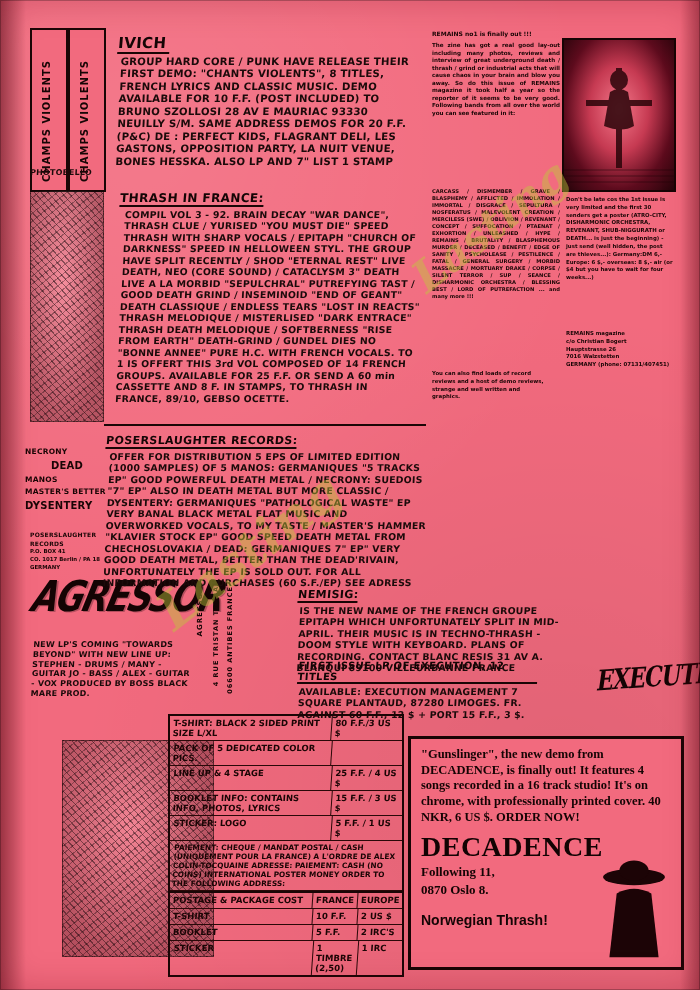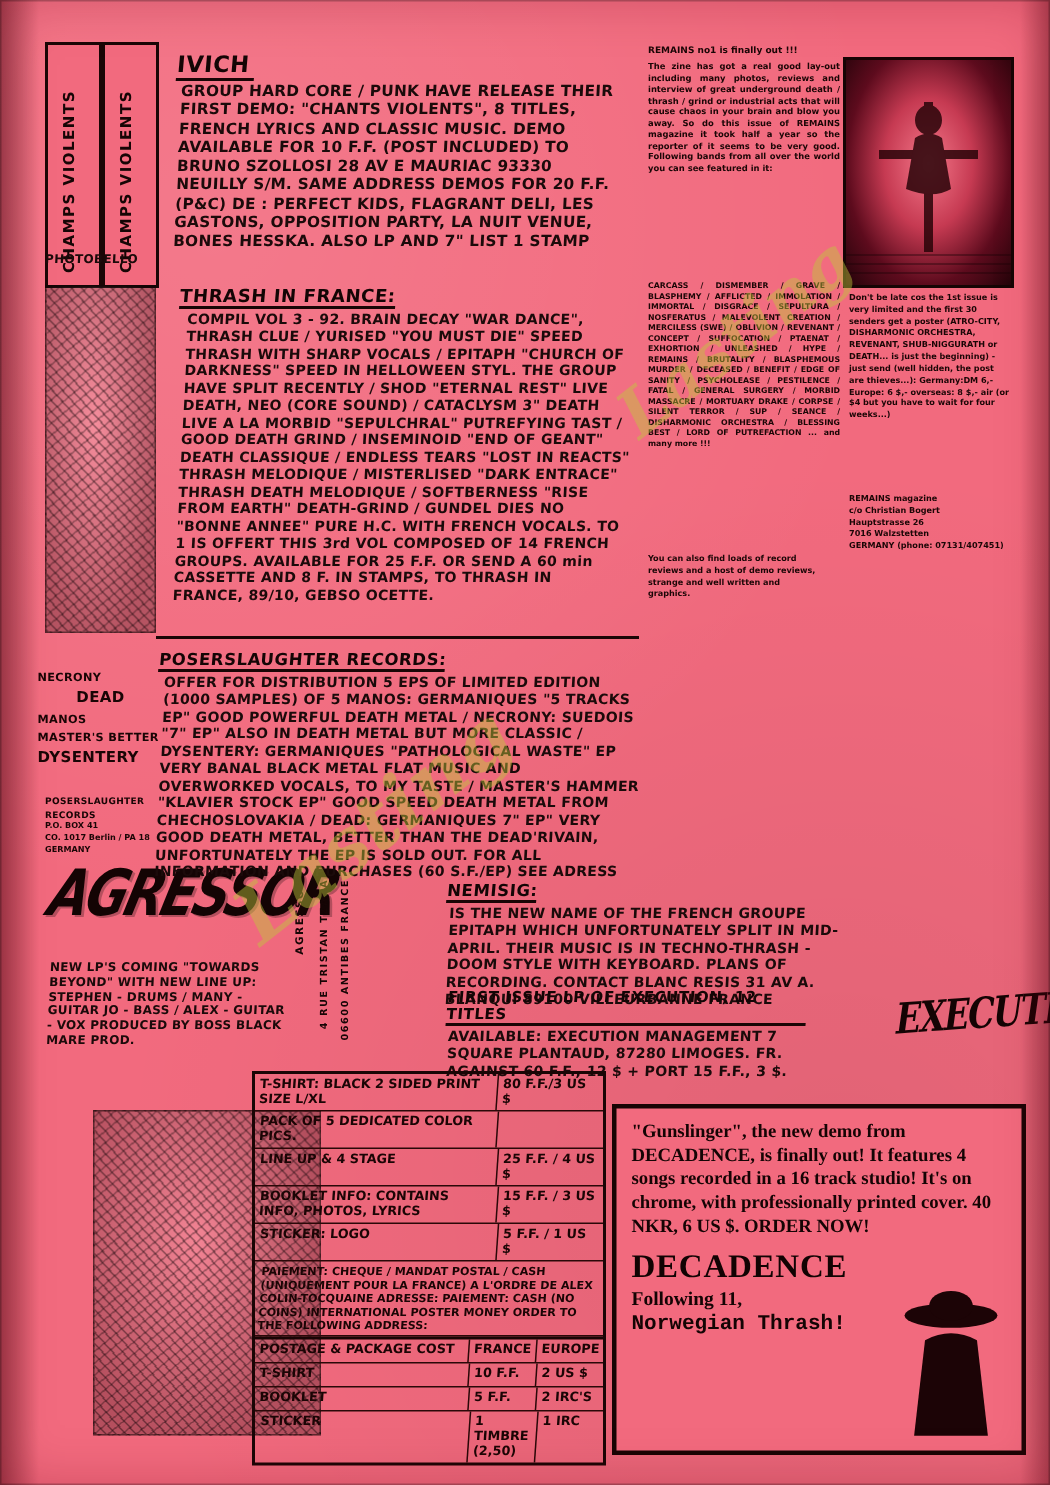--- a/index.html
+++ b/index.html
@@ -94,38 +94,38 @@
   .ad .quote{
     font-family:"Liberation Serif", serif;
     font-size:12.5px;
     color:#150404;
     line-height:1.25;
     font-weight:700;
   }
   .ad .big{
     font-family:"Liberation Serif", serif;
     font-weight:700;
-    font-size:22px;
+    font-size:28px;
     color:#120303;
     letter-spacing:.5px;
     margin-top:6px;
   }
   .ad .addr{
     font-family:"Liberation Serif", serif;
     font-size:13px;
     color:#140404;
     line-height:1.35;
     font-weight:700;
   }
   .ad .nt{
-    font-family:Liberation Mono, monospace;
+    font-family:Liberation Sans, sans-serif;
     font-size:14px;
     font-weight:700;
     color:#140404;
-    margin-top:0;
+    margin-top:14px;
   }
 
   
   .ptable{
     position:absolute;
     border:2px solid #1a0505;
     font-family:"DejaVu Sans", sans-serif;
     font-size:8.5px;
     font-weight:700;
     color:#1b0505;
@@ -374,20 +374,21 @@
       <div class="pc3">1 TIMBRE (2,50)</div>
       <div class="pc3">1 IRC</div>
     </div>
 
   </div>
 
   <div class="ad" style="left:408px;top:736px;width:250px;height:212px;">
     <div class="quote">"Gunslinger", the new demo from DECADENCE, is finally out! It features 4 songs recorded in a 16 track studio! It's on chrome, with professionally printed cover. 40 NKR, 6 US $. ORDER NOW!</div>
     <div class="big">DECADENCE</div>
     <div class="addr">Following 11,</div>
+    <div class="addr">0870 Oslo 8.</div>
     <div class="nt">Norwegian Thrash!</div>
     <svg viewBox="0 0 90 120" width="82" height="110" style="position:absolute;right:6px;bottom:4px;">
       <g fill="#1c0406">
         <ellipse cx="45" cy="26" rx="34" ry="9"></ellipse>
         <ellipse cx="45" cy="19" rx="16" ry="11"></ellipse>
         <path d="M26 44 q19 -10 38 0 l8 70 H18 z"></path>
       </g>
     </svg>
   </div>
 

